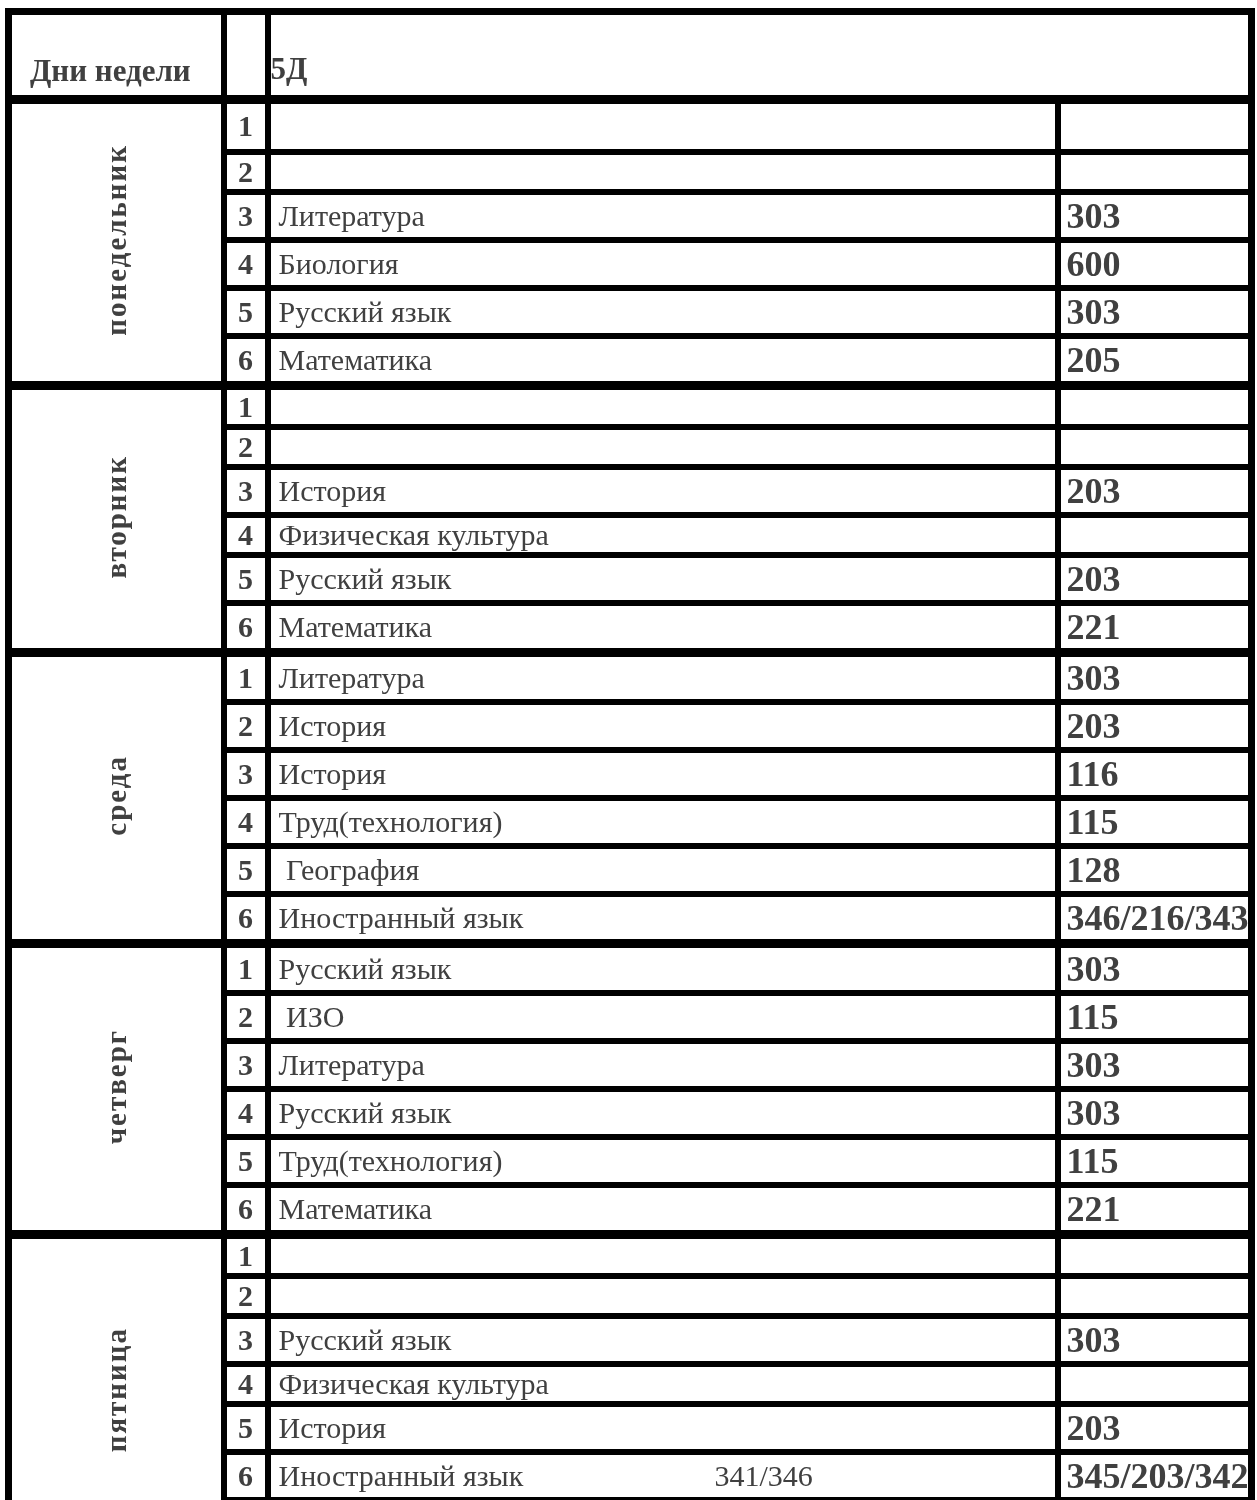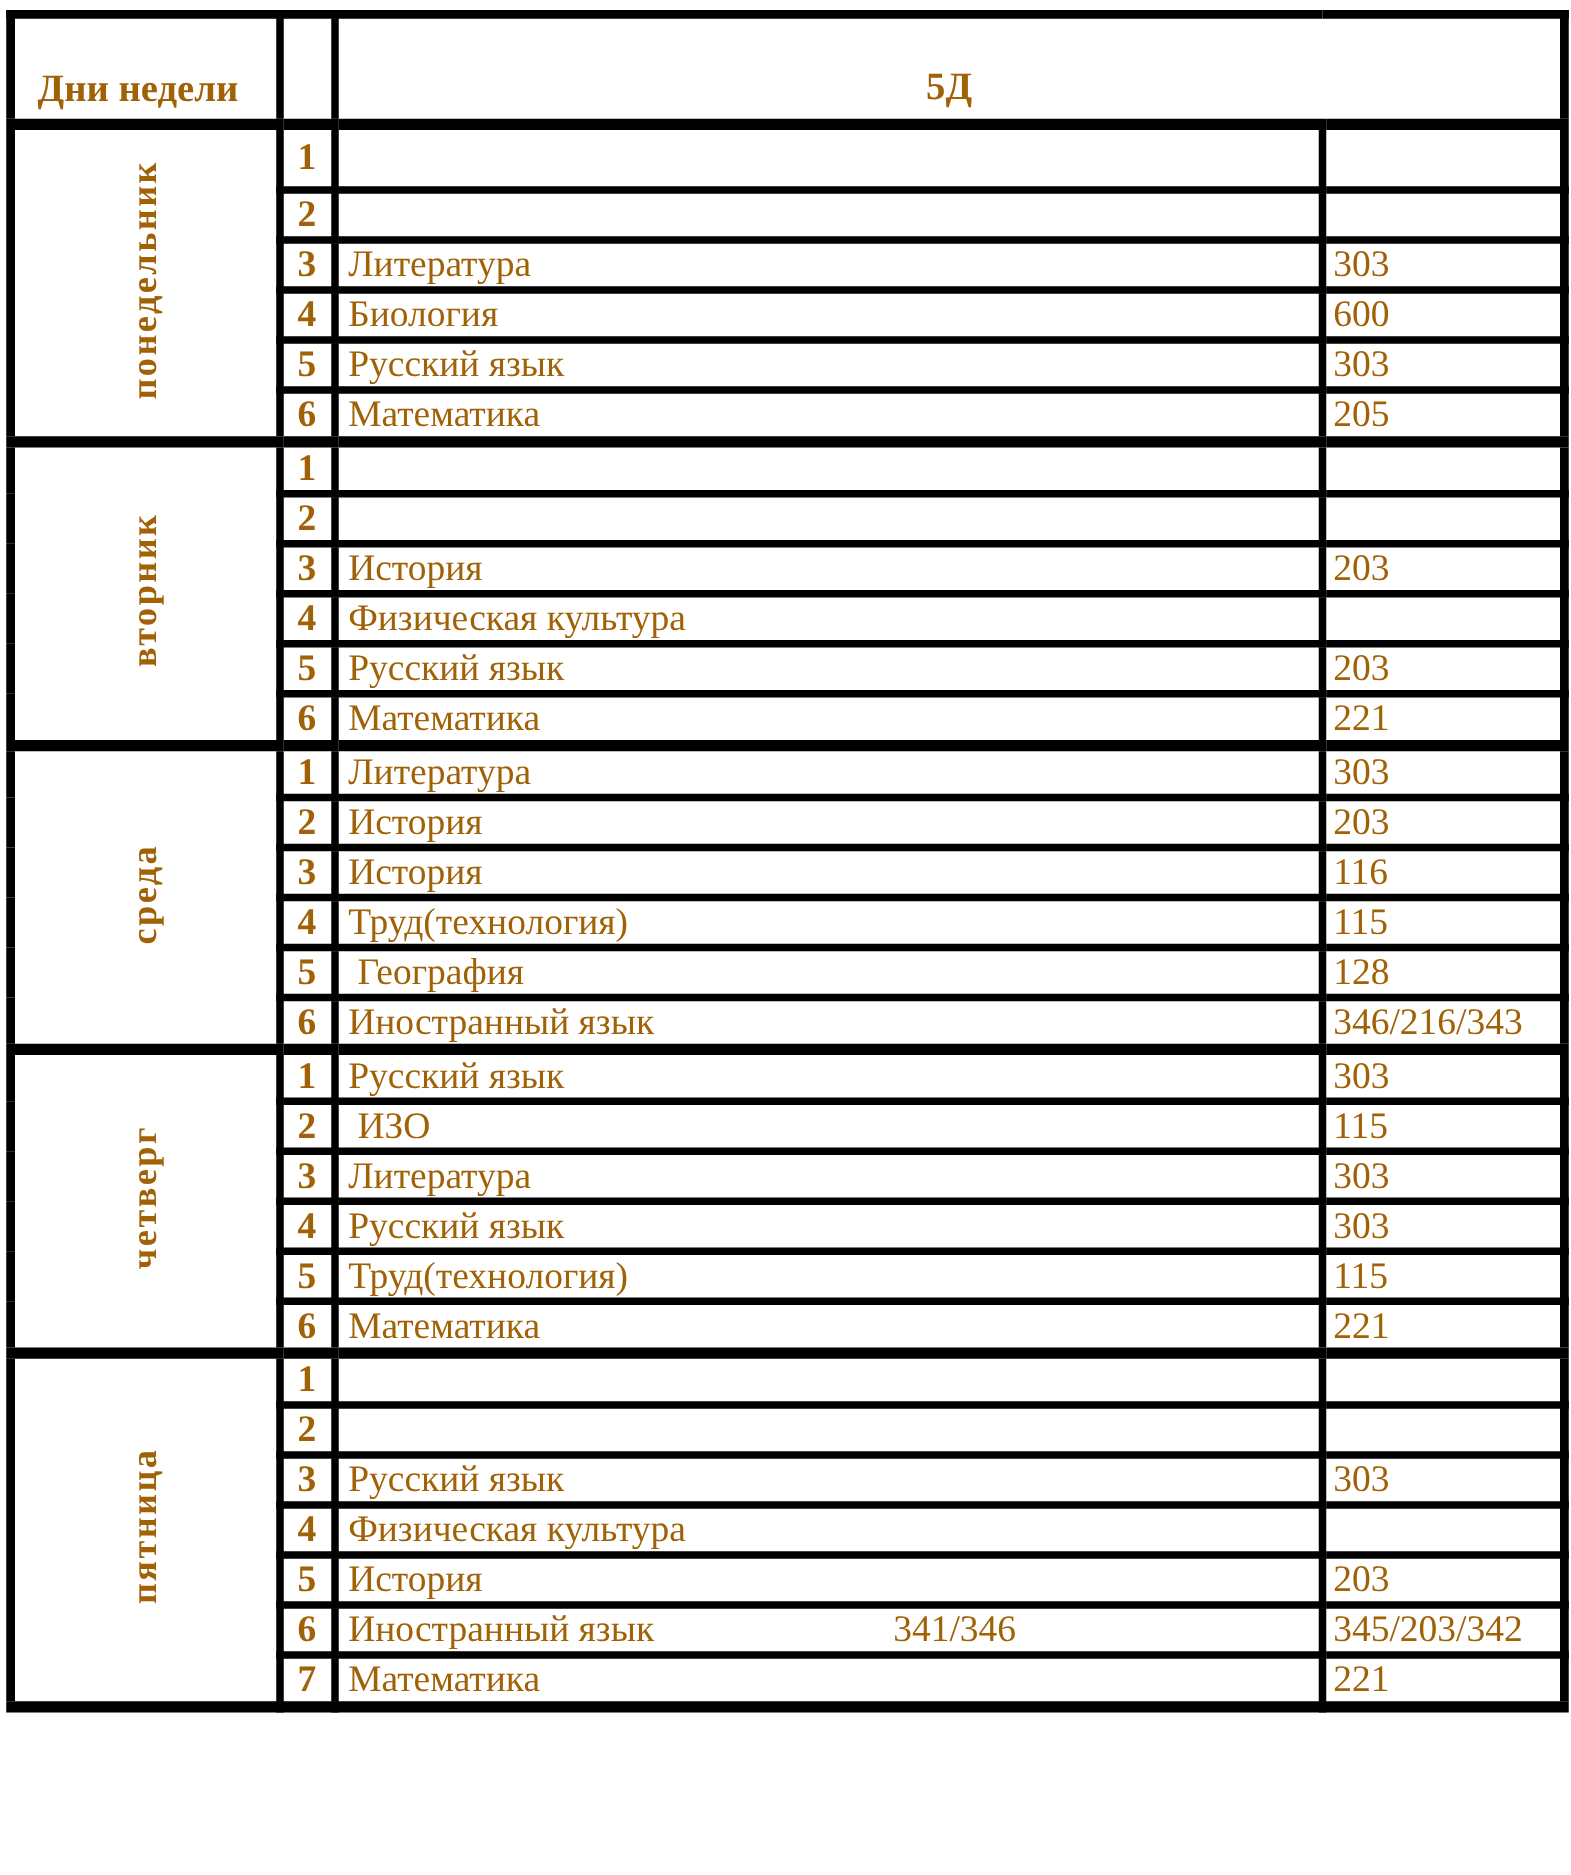--- a/index.html
+++ b/index.html
@@ -5,21 +5,21 @@
   html, body {
     margin: 0;
     padding: 0;
     background: #ffffff;
   }
   .page {
     position: relative;
     width: 1257px;
     height: 1500px;
     background: #ffffff;
-    color: #a16207;
+    color: #404040;
     font-family: "Liberation Serif", "DejaVu Serif", serif;
     overflow: hidden;
   }
   table.timetable {
     position: absolute;
     left: 5px;
     top: 8px;
     width: 1243px;
     border-collapse: collapse;
     table-layout: fixed;
@@ -47,21 +47,21 @@
   .day-header {
     vertical-align: bottom;
     font-weight: bold;
     font-size: 31px;
     padding: 0 0 6px 18px;
     white-space: nowrap;
   }
   .num-header { }
   .class-header {
     vertical-align: bottom;
-    text-align: center;
+    text-align: left;
     font-weight: bold;
     font-size: 31px;
     padding-bottom: 8px;
   }
 
   .day-cell { text-align: center; }
   .vtext {
     display: inline-block;
     writing-mode: vertical-rl;
     transform: rotate(180deg);
@@ -76,23 +76,24 @@
     font-size: 30px;
     text-align: center;
   }
   .subj {
     font-size: 30px;
     padding-left: 8px;
     white-space: pre;
     position: relative;
   }
   .room {
-    font-size: 30px;
+    font-size: 36px;
     padding-left: 6px;
     white-space: nowrap;
+    font-weight: bold;
   }
   .subject-note {
     position: absolute;
     left: 444px;
     top: 50%;
     transform: translateY(-50%);
   }
 </style>
 </head>
 <body>

